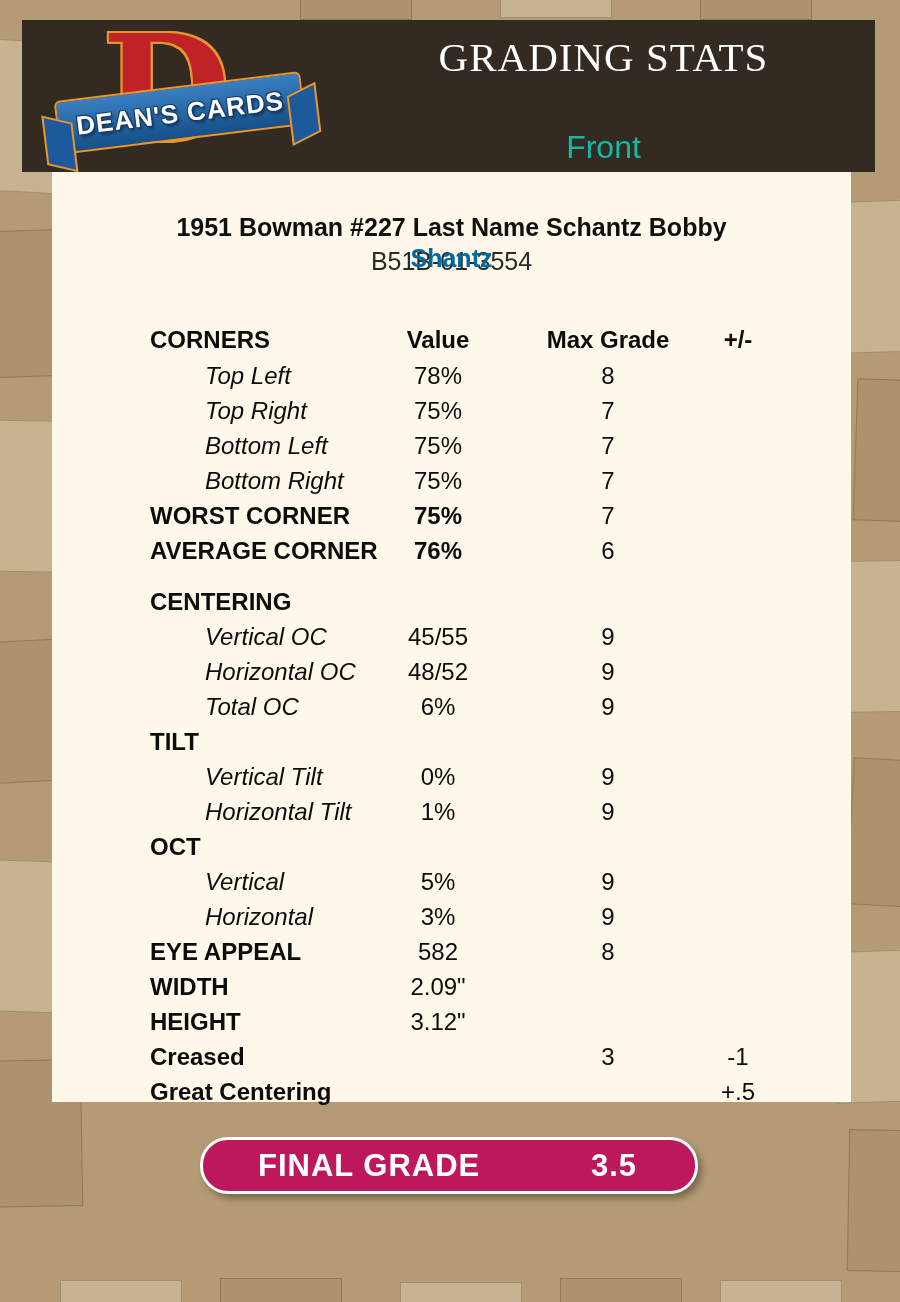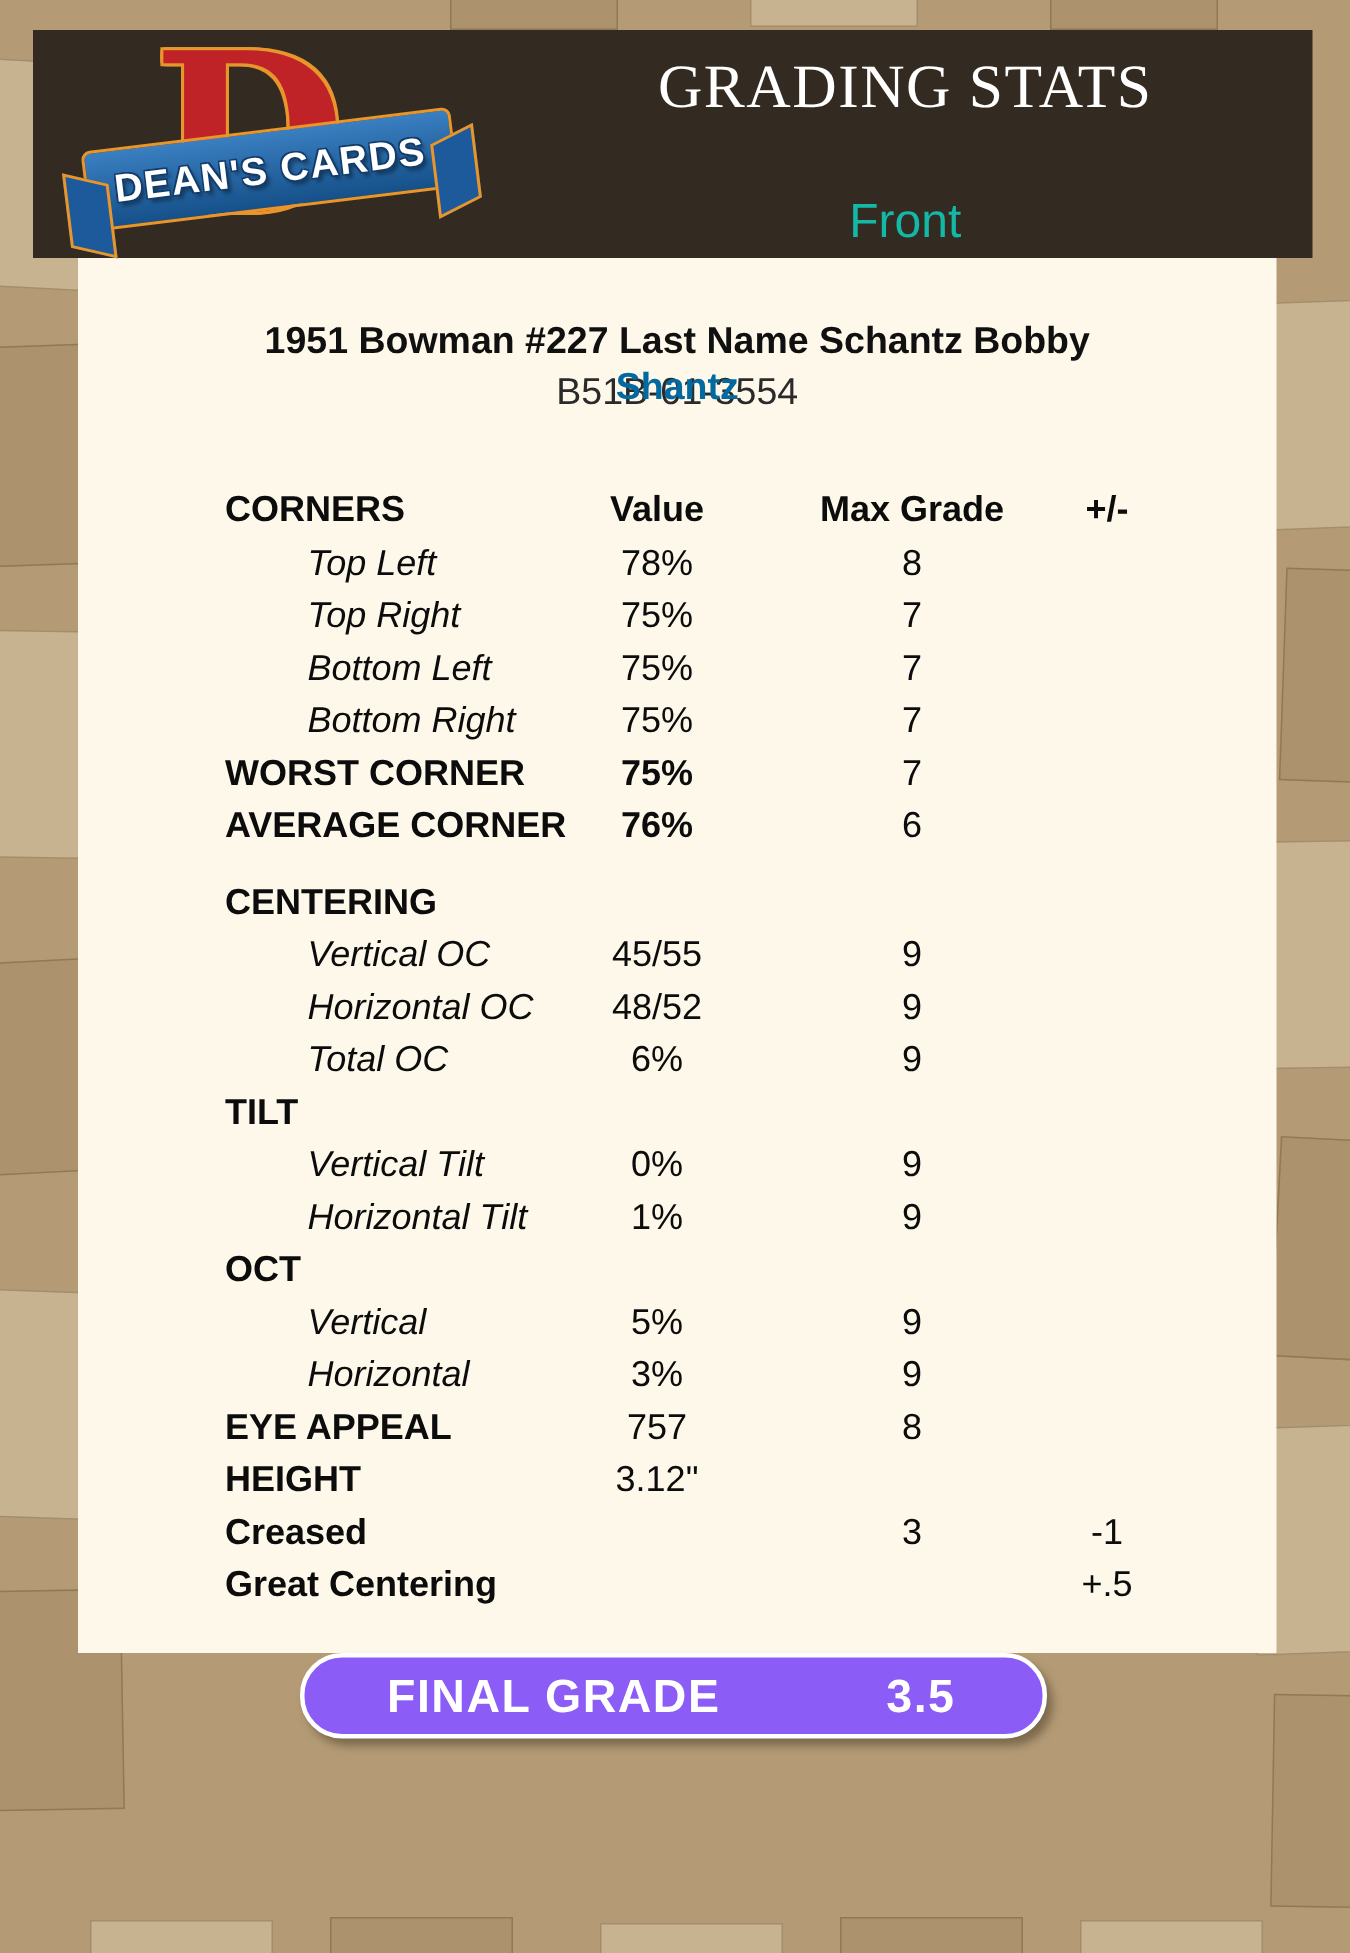--- a/index.html
+++ b/index.html
@@ -110,21 +110,21 @@
   .c-value, .c-max, .c-pm { text-align: center; }
   .row-section .c-label,
   .row-boldlabel .c-label,
   .row-boldrow .c-label,
   .row-boldrow .c-value { font-weight: bold; }
 
   
   .final-grade {
     margin: 28px 0 0 148px;
     width: 498px; height: 57px;
-    background: #8b5cf6;
+    background: #be185d;
     border: 3px solid #ffffff;
     border-radius: 28px;
     box-sizing: border-box;
     display: flex; align-items: center; justify-content: space-between;
     padding: 0 58px 0 55px;
     box-shadow: 4px 5px 6px rgba(96,80,56,0.65);
   }
   .final-grade span {
     color: #fff; font-weight: bold; font-size: 31px; letter-spacing: 1px;
   }
@@ -276,22 +276,28 @@
     <span class="c-pm"></span>
   </div>
           <div class="row row-item">
     <span class="c-label">Horizontal</span>
     <span class="c-value">3%</span>
     <span class="c-max">9</span>
     <span class="c-pm"></span>
   </div>
           <div class="row row-boldlabel">
     <span class="c-label">EYE APPEAL</span>
-    <span class="c-value">757</span>
+    <span class="c-value">582</span>
     <span class="c-max">8</span>
+    <span class="c-pm"></span>
+  </div>
+          <div class="row row-boldlabel">
+    <span class="c-label">WIDTH</span>
+    <span class="c-value">2.09"</span>
+    <span class="c-max"></span>
     <span class="c-pm"></span>
   </div>
           <div class="row row-boldlabel">
     <span class="c-label">HEIGHT</span>
     <span class="c-value">3.12"</span>
     <span class="c-max"></span>
     <span class="c-pm"></span>
   </div>
           <div class="row row-boldlabel">
     <span class="c-label">Creased</span>

